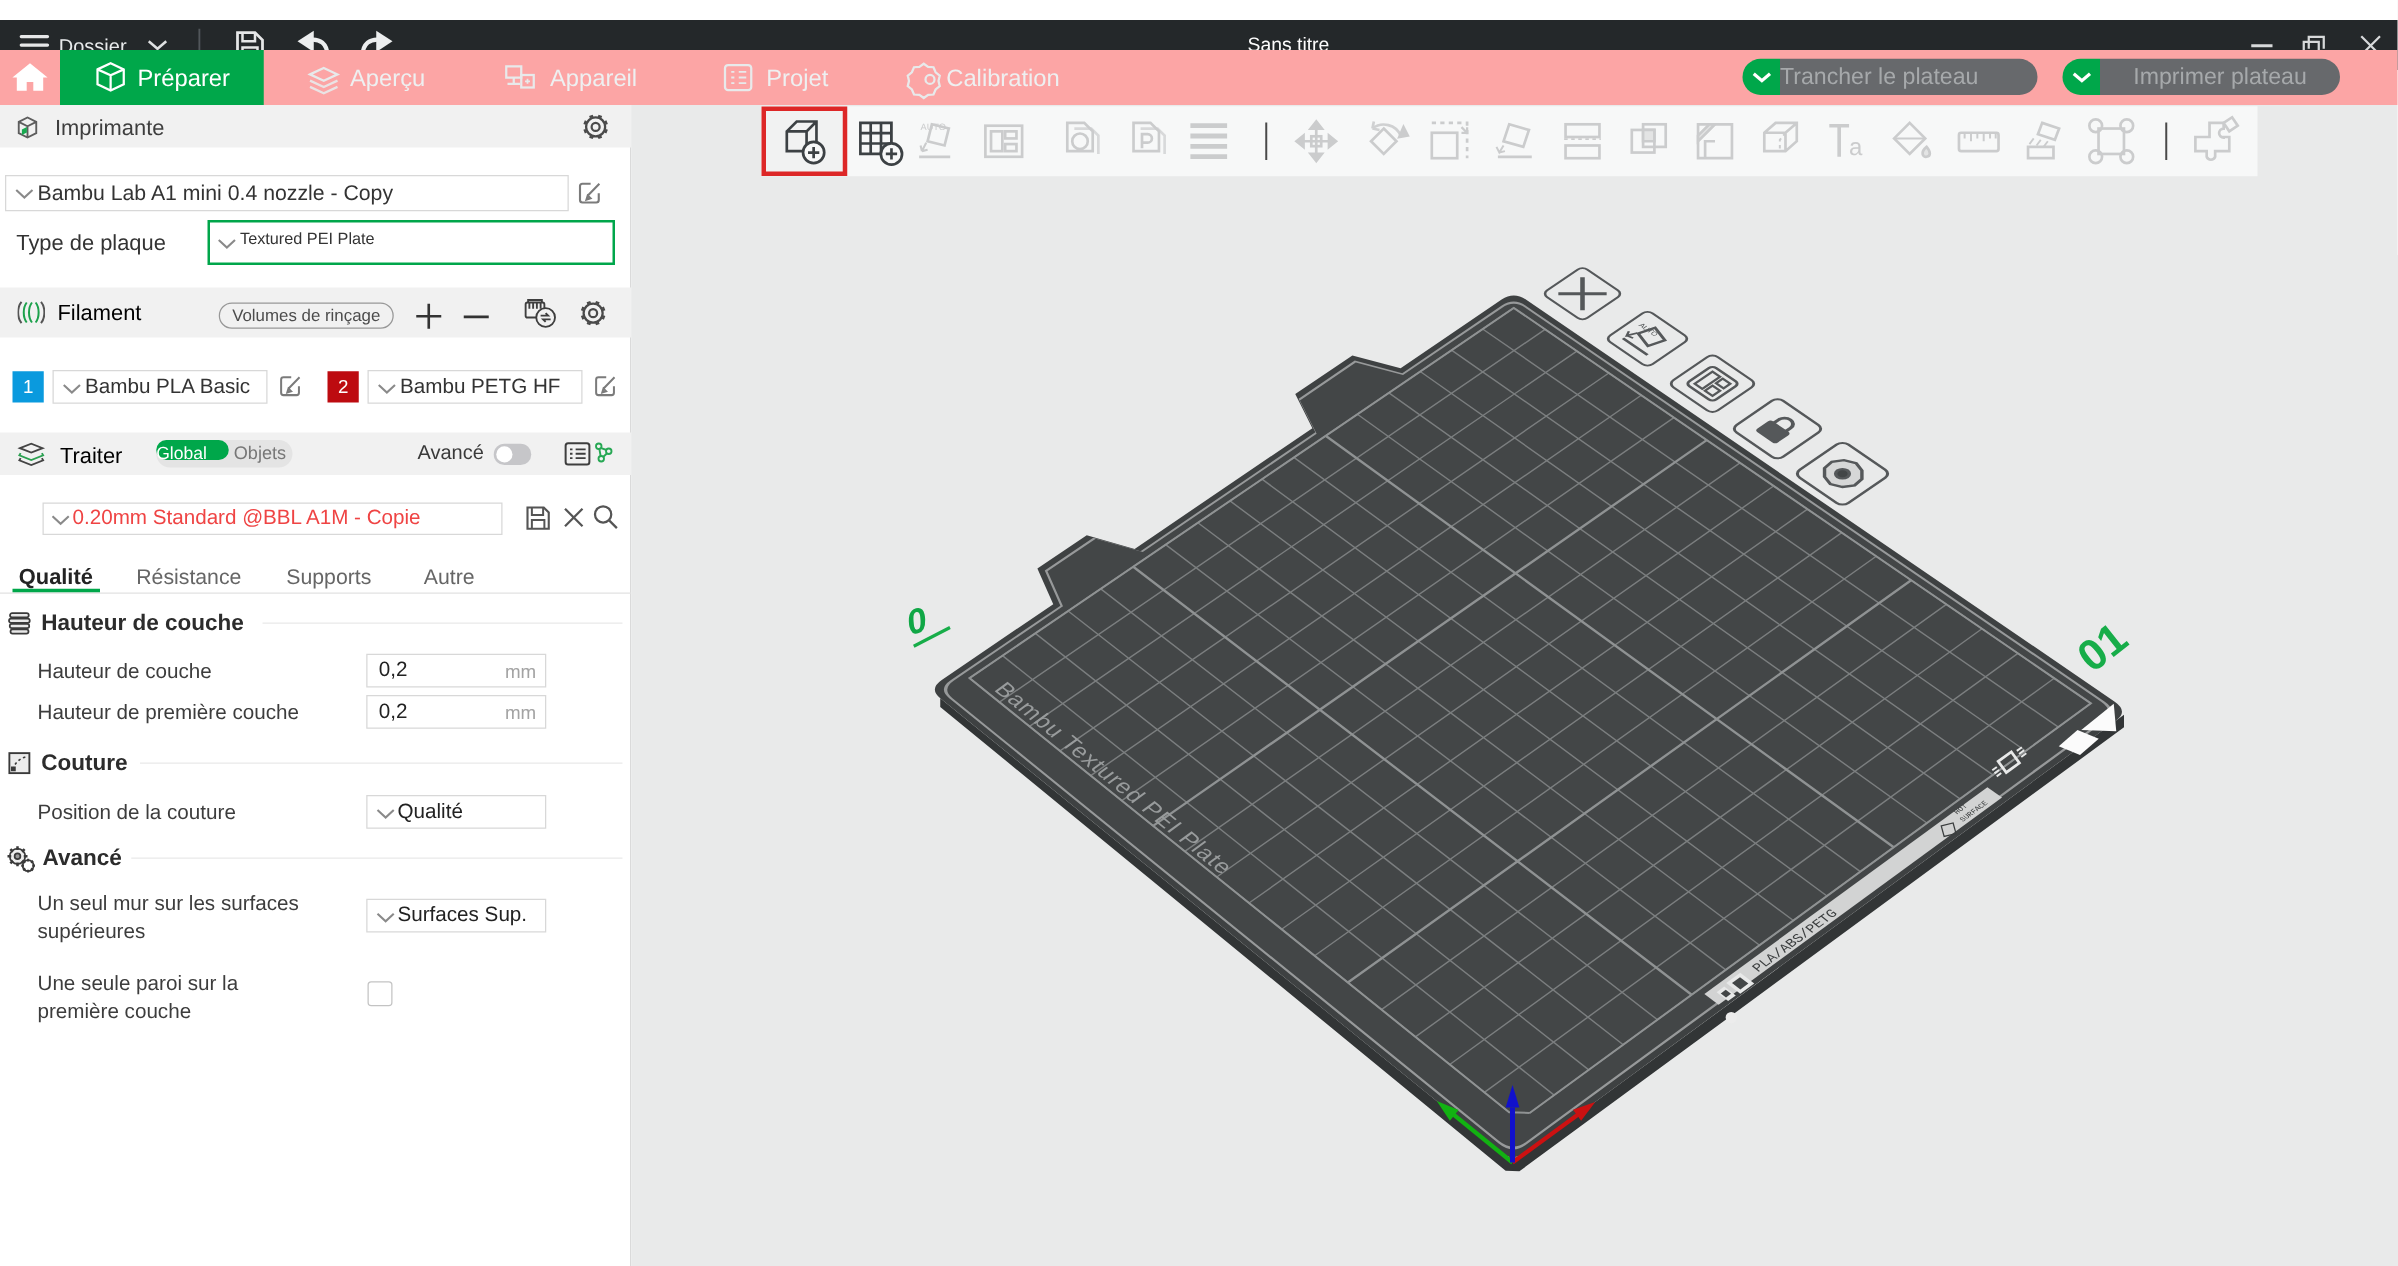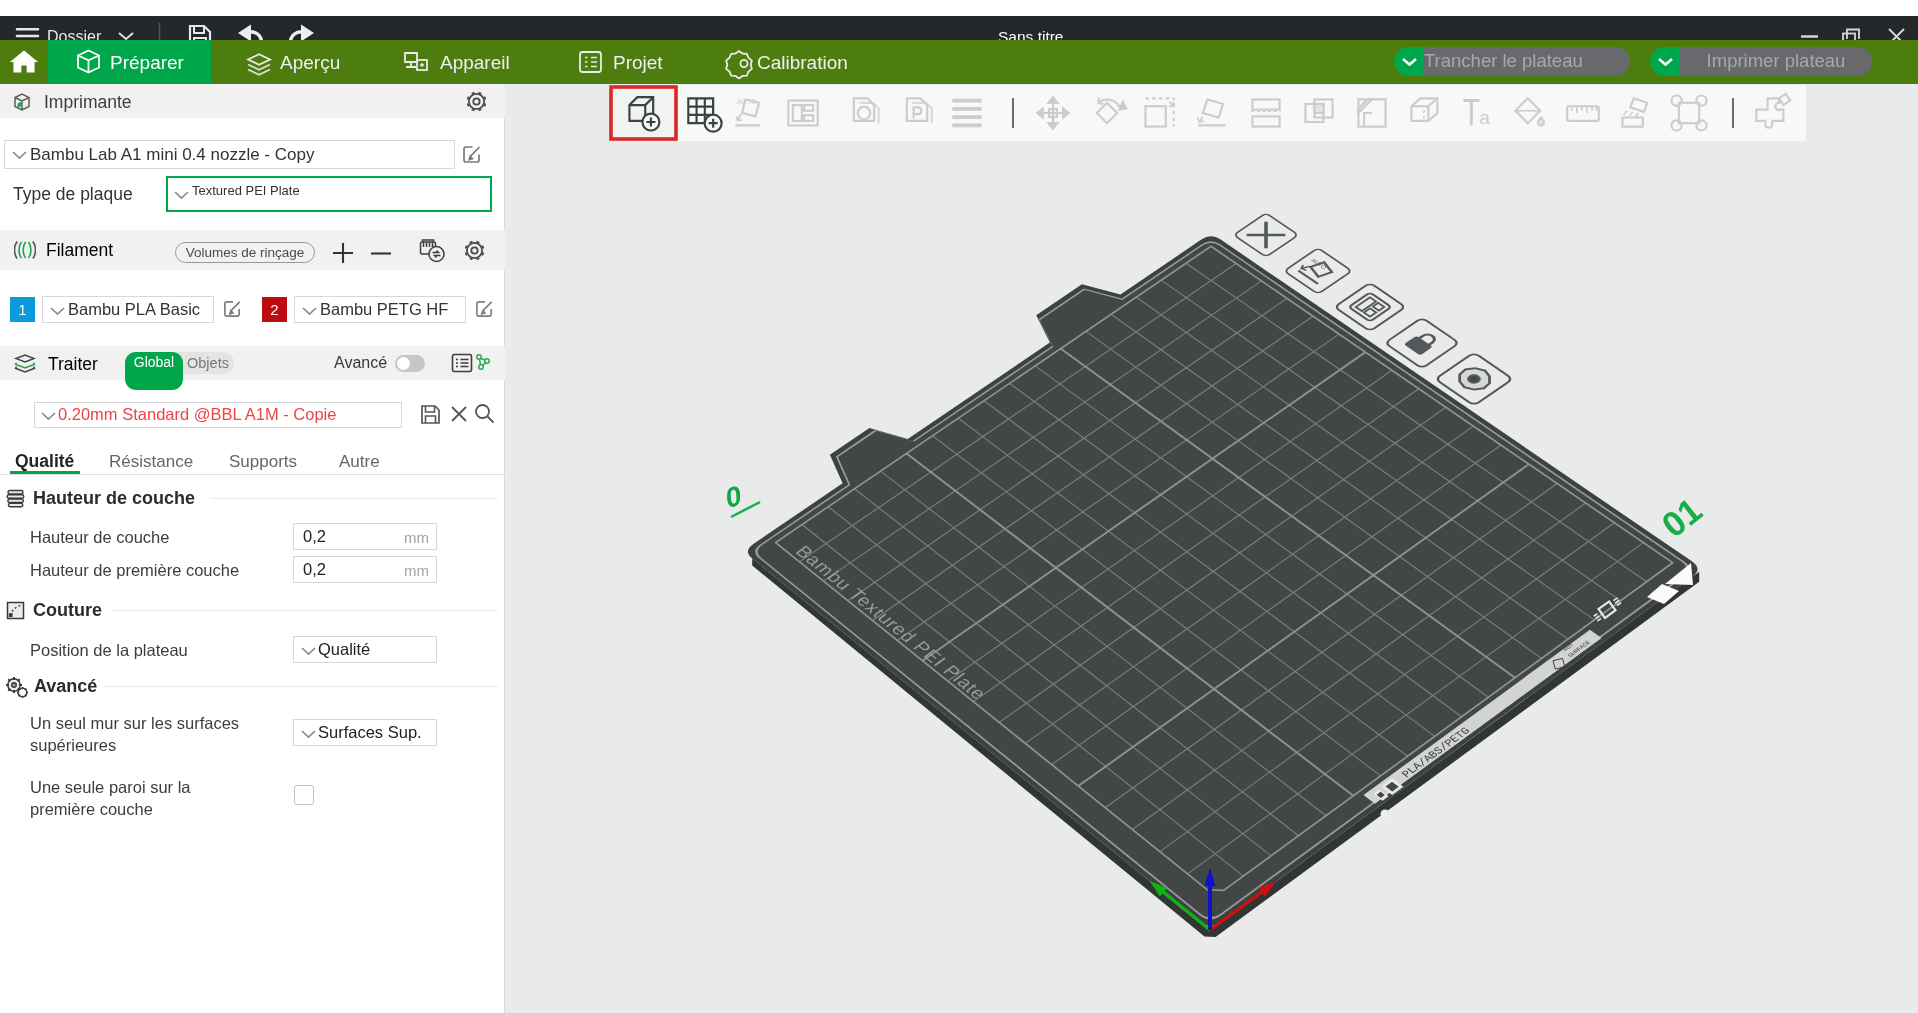--- a/index.html
+++ b/index.html
@@ -1,18 +1,18 @@
 <!DOCTYPE html>
 <html><head><meta charset="utf-8"><title>Bambu Studio</title>
 <style>
 *{margin:0;padding:0;box-sizing:border-box}
 html,body{width:1918px;height:1013px;overflow:hidden;font-family:"Liberation Sans",sans-serif;background:#fff}
 .abs{position:absolute}
 #titlebar{position:absolute;left:0;top:16px;width:1918px;height:40px;background:#24282a}
-#tabbar{position:absolute;left:0;top:40px;width:1918px;height:44px;background:#4d7c0f}
+#tabbar{position:absolute;left:0;top:40px;width:1918px;height:44px;background:#fca5a5}
 #sidebar{position:absolute;left:0;top:84px;width:505px;height:929px;background:#ffffff;border-right:1px solid #dadada}
 #viewport{position:absolute;left:505px;top:84px;width:1413px;height:929px;background:#e9eaea}
 .hdr{position:absolute;left:0;width:505px;background:#f1f1f1;color:#3c3c3c}
 .sel{position:absolute;background:#fff;border:1px solid #d8d8d8;color:#333;font-size:17px;white-space:nowrap}
 .lbl{position:absolute;color:#3d3d3d;font-size:16.5px;white-space:nowrap}
 .unit{position:absolute;color:#a3a3a3;font-size:15px}
 .tabtxt{position:absolute;font-size:17px;color:#666}
 svg{display:block}
 </style></head><body>
 <div id="titlebar">
@@ -172,21 +172,21 @@
     <div class="hdr" style="top:262px;height:34px"></div>
     <svg class="abs" style="left:13px;top:268px" width="24" height="23" viewBox="0 0 24 23">
 <g fill="none" stroke-width="1.5">
 <path d="M3 6.5l9-3.5 9 3.5-9 3.5z" stroke="#444"></path>
 <path d="M3.5 10.5l-1 1.8 9.5 3.7 9.5-3.7-1-1.8" stroke="#2ca152"></path>
 <path d="M3.5 14.5l-1 1.8 9.5 3.7 9.5-3.7-1-1.8" stroke="#444"></path>
 </g>
     </svg>
     <div class="t abs" style="left:48px;top:270px;font-size:17.5px">Traiter</div>
     <div class="abs" style="left:125px;top:268px;width:109px;height:22px;background:#e4e4e4;border-radius:11px"></div>
-    <div class="abs" style="left:125px;top:268px;width:58px;height:38px;background:#00a74a;border-radius:11px;color:#fff;font-size:14px;text-align:center;line-height:21px">Global</div>
+    <div class="abs" style="left:125px;top:268px;width:58px;height:16px;background:#00a74a;border-radius:11px;color:#fff;font-size:14px;text-align:left;line-height:21px">Global</div>
     <div class="abs" style="left:187px;top:271px;font-size:14.5px;color:#777">Objets</div>
     <div class="abs" style="left:334px;top:270px;font-size:16px;color:#3a3a3a">Avancé</div>
     <div class="abs" style="left:395px;top:271px;width:30px;height:17px;background:#c6c6c9;border-radius:9px"></div>
     <div class="abs" style="left:397px;top:273px;width:13px;height:13px;background:#fff;border-radius:7px"></div>
     <svg class="abs" style="left:451px;top:268px" width="22" height="22" viewBox="0 0 22 22">
 <rect x="1.5" y="2.5" width="19" height="17" rx="2" stroke="#3e3e3e" stroke-width="1.6" fill="none"></rect>
 <path d="M5 7.5h2M9.5 7.5h8M5 11h2M9.5 11h8M5 14.5h2M9.5 14.5h8" stroke="#3e3e3e" stroke-width="1.5"></path>
     </svg>
     <svg class="abs" style="left:475px;top:268px" width="17" height="22" viewBox="0 0 17 22">
 <g stroke="#27a854" stroke-width="1.5" fill="none">
@@ -236,21 +236,21 @@
     <div class="sel" style="left:293px;top:472px;width:144px;height:27px"></div>
     <div class="abs" style="left:303px;top:476px;font-size:16.5px;color:#222">0,2</div>
     <div class="unit" style="left:404px;top:478px">mm</div>
     <svg class="abs" style="left:6px;top:517px" width="19" height="19" viewBox="0 0 19 19">
 <rect x="1.5" y="1.5" width="16" height="16" stroke="#3a3a3a" stroke-width="1.5" fill="#ececec"></rect>
 <path d="M4.5 14.5c1-4.5 4.5-8.5 10-10" stroke="#3a3a3a" stroke-width="1.3" fill="none" stroke-dasharray="2 2.2"></path>
 <rect x="2.8" y="12.2" width="3.8" height="3.8" fill="#3a3a3a"></rect>
     </svg>
     <div class="abs" style="left:33px;top:516px;font-size:18px;font-weight:bold;color:#2c2c2c">Couture</div>
     <div class="abs" style="left:112px;top:526px;width:386px;height:1px;background:#e9e9e9"></div>
-    <div class="lbl" style="left:30px;top:641px;top:557px">Position de la plateau</div>
+    <div class="lbl" style="left:30px;top:641px;top:557px">Position de la couture</div>
     <div class="sel" style="left:293px;top:552px;width:144px;height:27px"></div>
     <svg class="abs" style="left:301px;top:562px" width="15" height="10">
       <path d="M1 2l6.5 6 6.5-6" stroke="#8a8a8a" stroke-width="1.7" fill="none"></path>
     </svg>
     <div class="abs" style="left:318px;top:556px;font-size:16.5px;color:#222">Qualité</div>
     <svg class="abs" style="left:5px;top:592px" width="24" height="23" viewBox="0 0 24 23">
 <g stroke="#3a3a3a" stroke-width="1.4" fill="none">
 <circle cx="9" cy="9" r="6.2" fill="#ededed"></circle>
         <circle cx="9" cy="9" r="2.3" fill="#9a9a9a"></circle>
 <path d="M9 1v3M9 14v3M1 9h3M14 9h3M3.3 3.3l2.1 2.1M12.6 12.6l2.1 2.1M14.7 3.3l-2.1 2.1M5.4 12.6l-2.1 2.1" stroke-width="2"></path>

